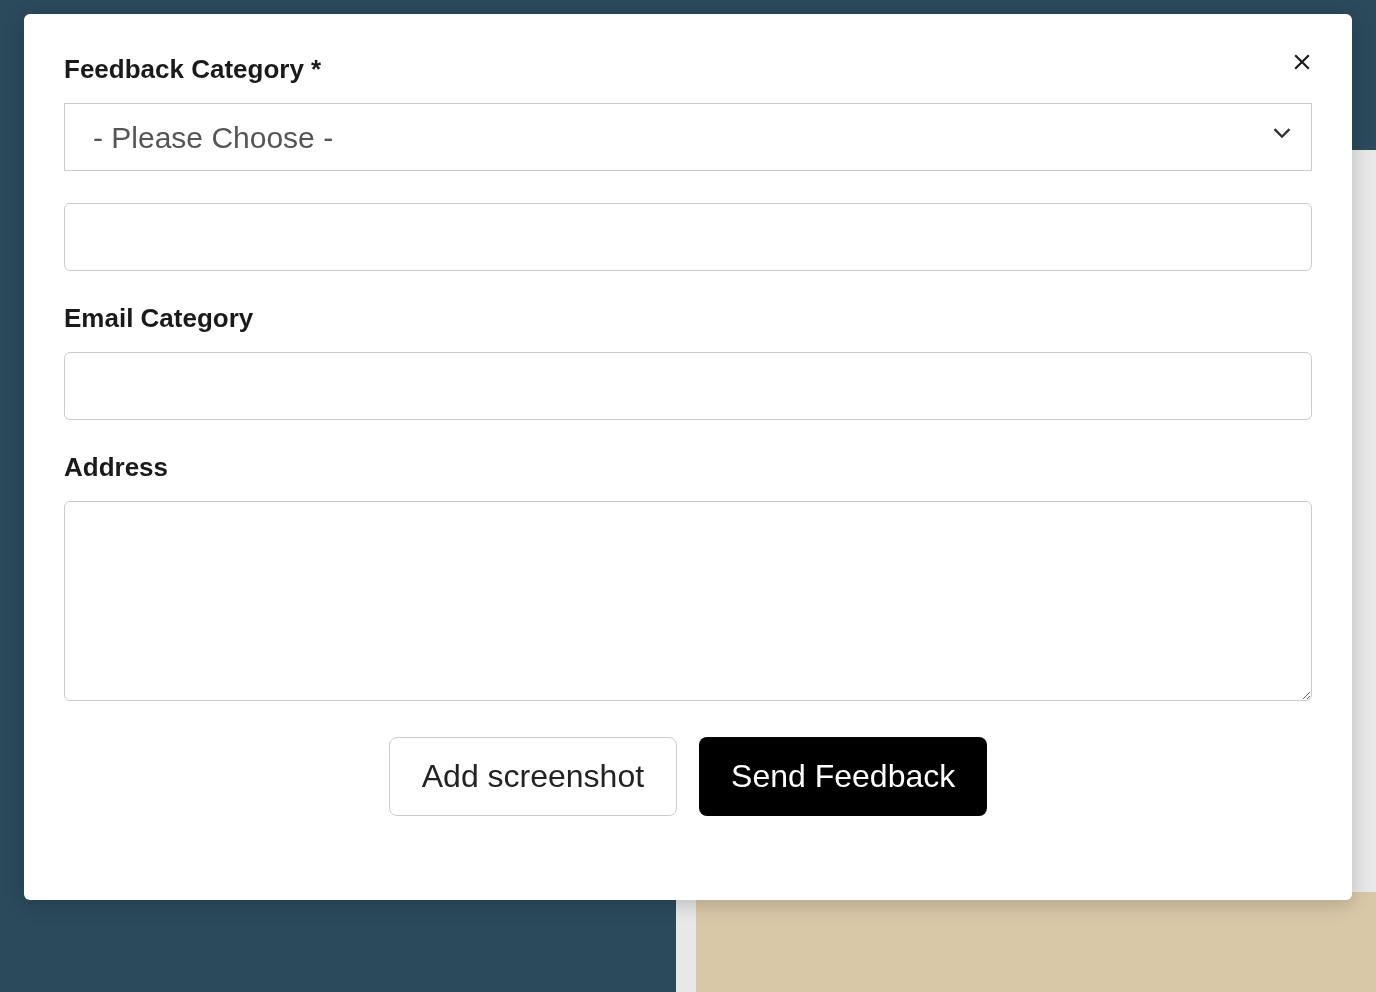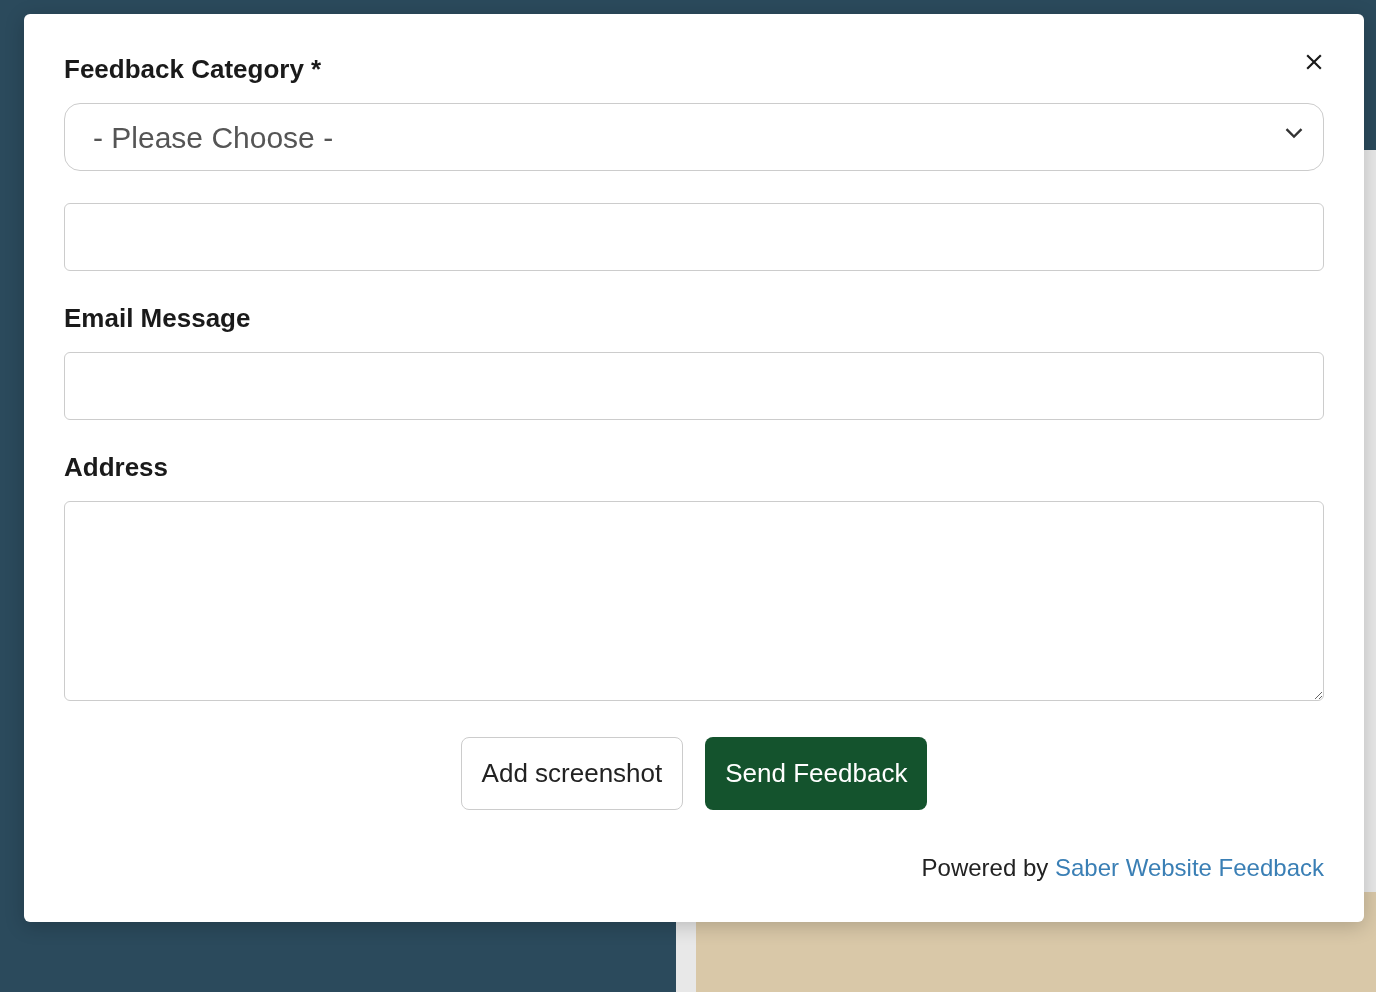--- a/index.html
+++ b/index.html
@@ -41,21 +41,21 @@
       top: 150px;
       bottom: 0;
       width: 700px;
       background: #e8e8e8;
     }
 
     .modal {
       position: absolute;
       top: 14px;
       left: 24px;
-      right: 12px;
+      right: 24px;
       background: #ffffff;
       border-radius: 6px;
       padding: 40px 40px 40px 40px;
       box-shadow: 0 4px 20px rgba(0,0,0,0.2);
     }
 
     .close-button {
       position: absolute;
       top: 32px;
       right: 32px;
@@ -87,21 +87,21 @@
       font-weight: 700;
       color: #1a1a1a;
       margin-bottom: 18px;
     }
 
     .form-select {
       width: 100%;
       height: 68px;
       padding: 0 50px 0 28px;
       border: 1px solid #cccccc;
-      border-radius: 16px;
+      border-radius: 0;
       font-size: 30px;
       color: #555555;
       background: #ffffff;
       appearance: none;
       cursor: pointer;
       position: relative;
     }
 
     .select-wrapper {
       position: relative;
@@ -146,36 +146,36 @@
     }
 
     .button-row {
       display: flex;
       justify-content: center;
       gap: 22px;
       margin-bottom: 44px;
     }
 
     .btn {
-      padding: 20px 20px;
-      font-size: 26px;
+      padding: 20px 32px;
+      font-size: 32px;
       border-radius: 8px;
       cursor: pointer;
       border: none;
       font-family: inherit;
     }
 
     .btn-secondary {
       background: #ffffff;
       color: #222222;
       border: 1px solid #cccccc;
     }
 
     .btn-primary {
-      background: #14532d;
+      background: #000000;
       color: #ffffff;
       text-align: center;
     }
 
     .footer-text {
       text-align: right;
       font-size: 24px;
       color: #222222;
     }
 
@@ -215,31 +215,28 @@
           </svg>
       </span>
     </div>
   </div>
 
   <div class="form-group">
     <input type="text" class="form-input" value="" style="">
   </div>
 
   <div class="form-group">
-    <label class="form-label">Email Message</label>
+    <label class="form-label">Email Category</label>
     <input type="email" class="form-input" value="" style="">
   </div>
 
   <div class="form-group">
     <label class="form-label">Address</label>
     <textarea class="form-textarea" style=""></textarea>
   </div>
 
   <div class="button-row">
     <button class="btn btn-secondary">Add screenshot</button>
     <button class="btn btn-primary">Send Feedback</button>
   </div>
 
-  <div class="footer-text">
-    <span>Powered by </span><a class="footer-link">Saber Website Feedback</a>
-  </div>
 
 </div>
 
 </body></html>

